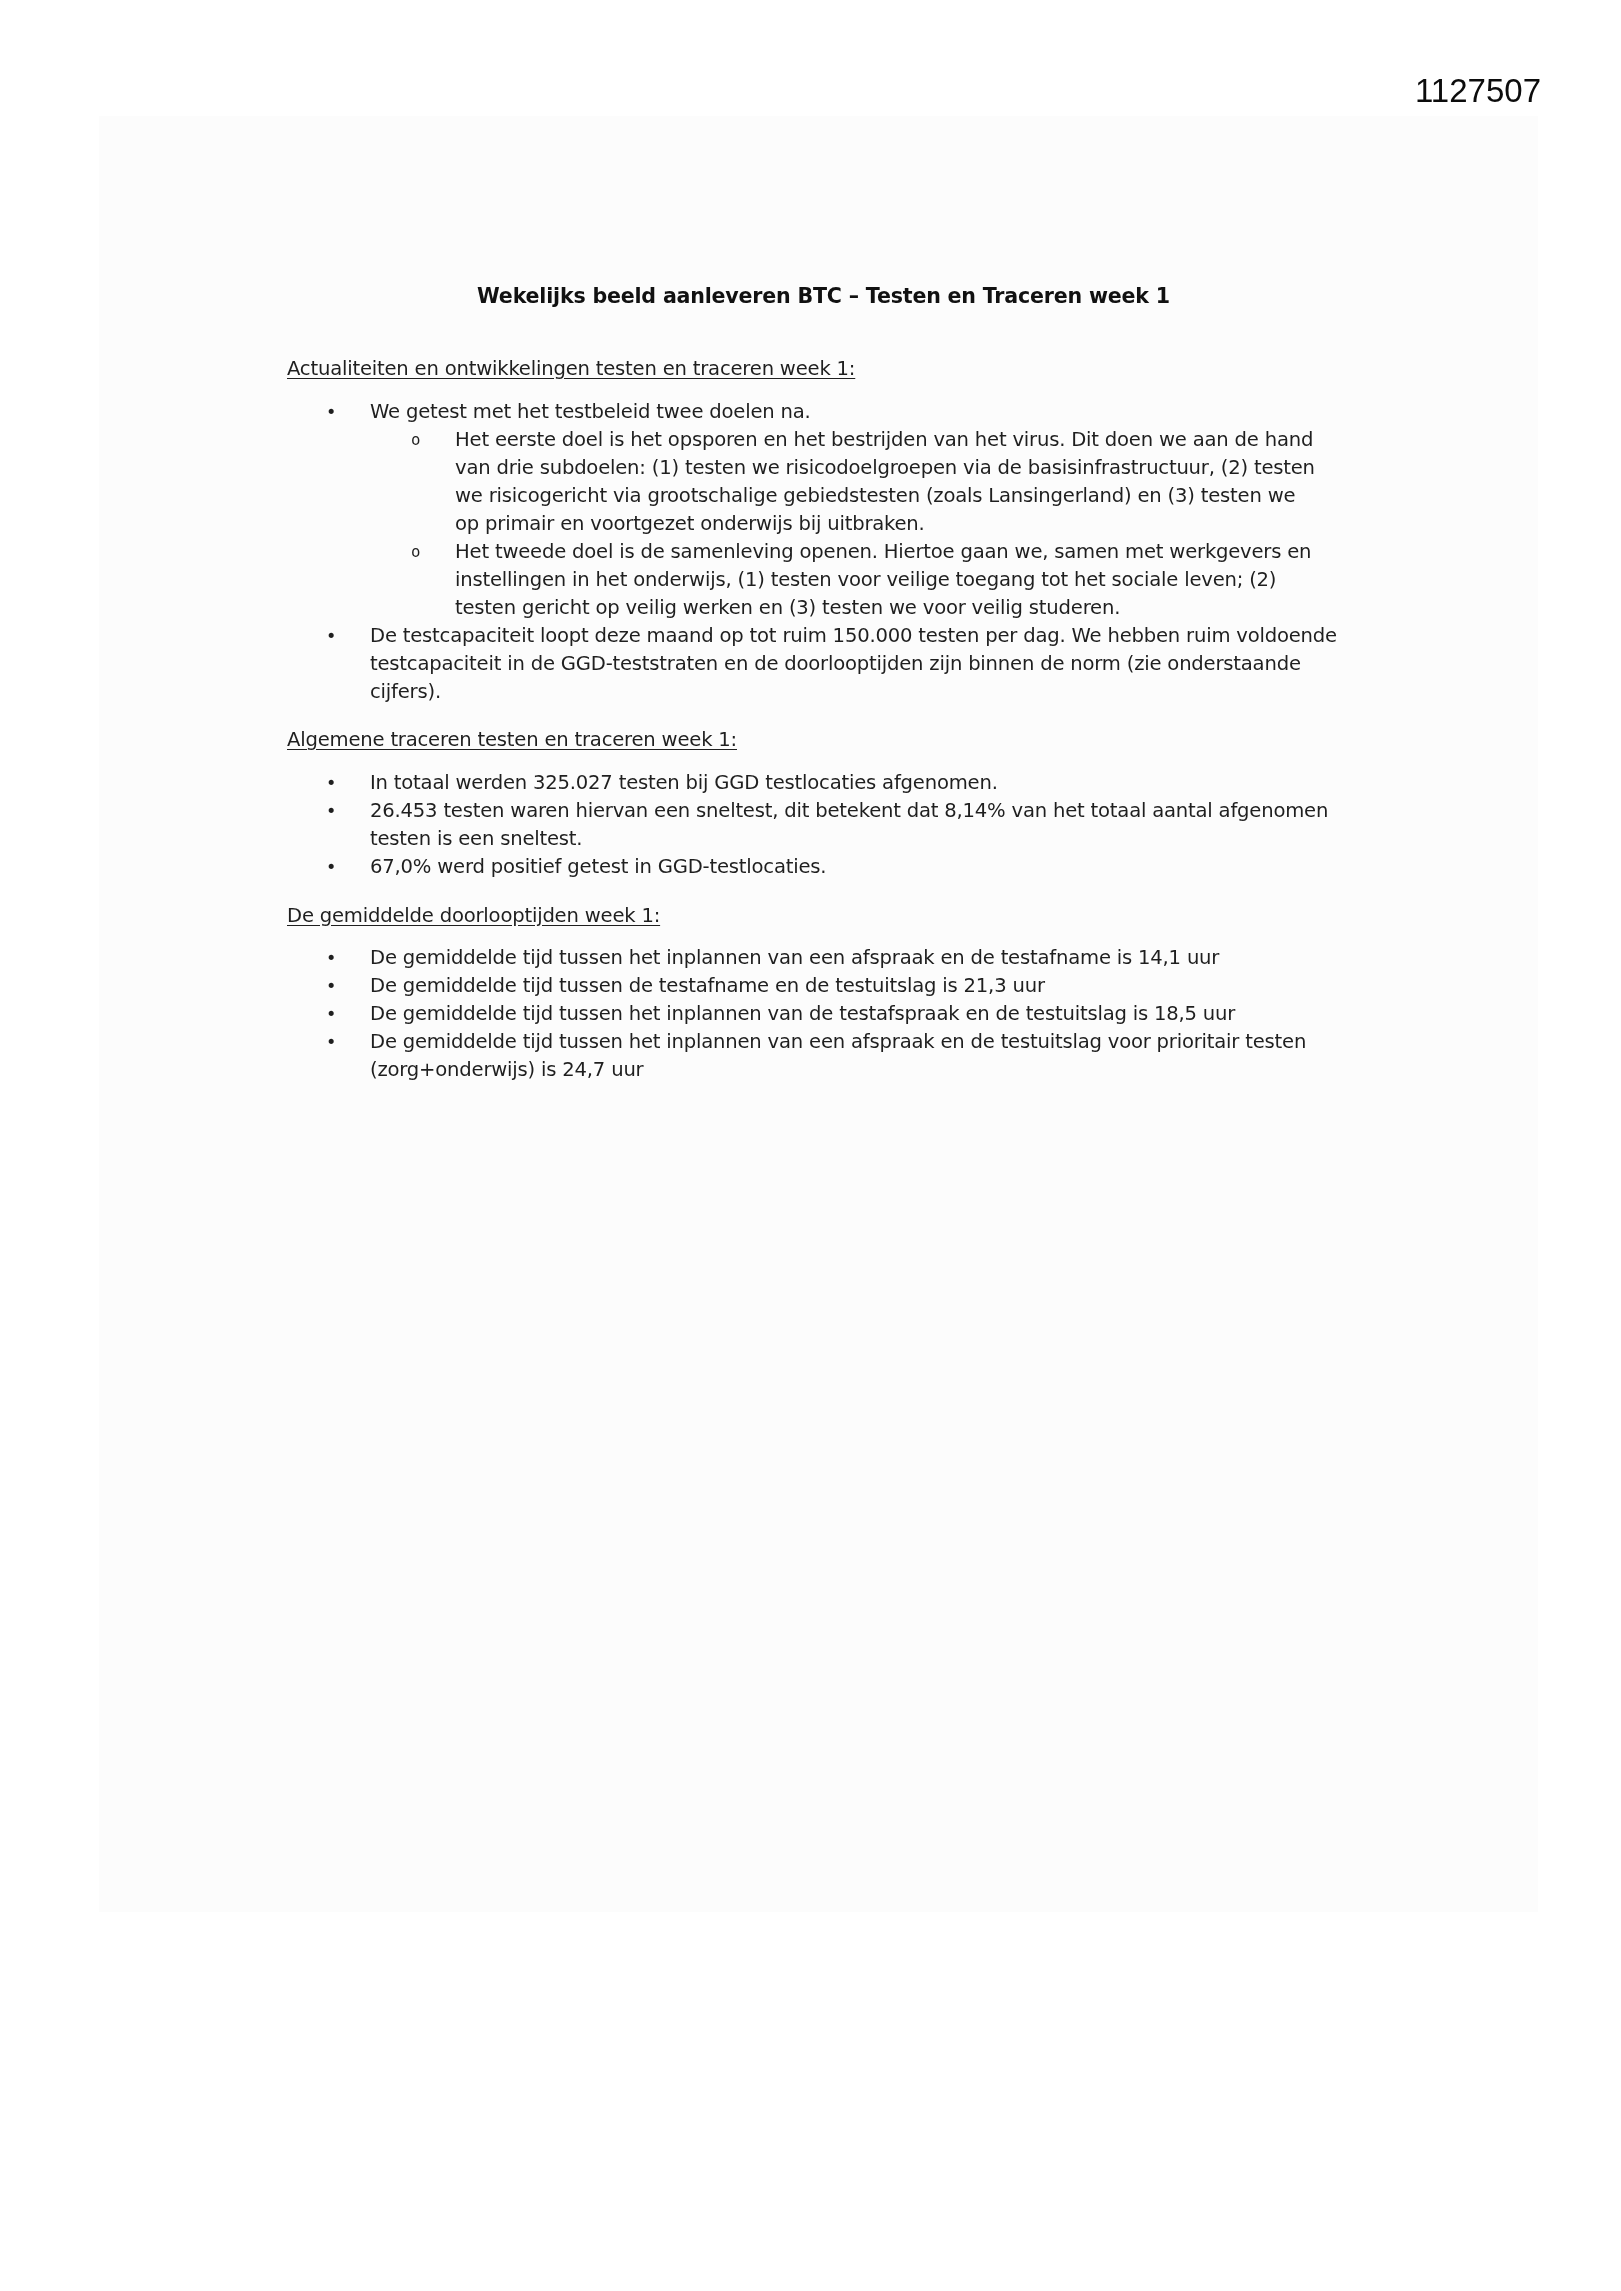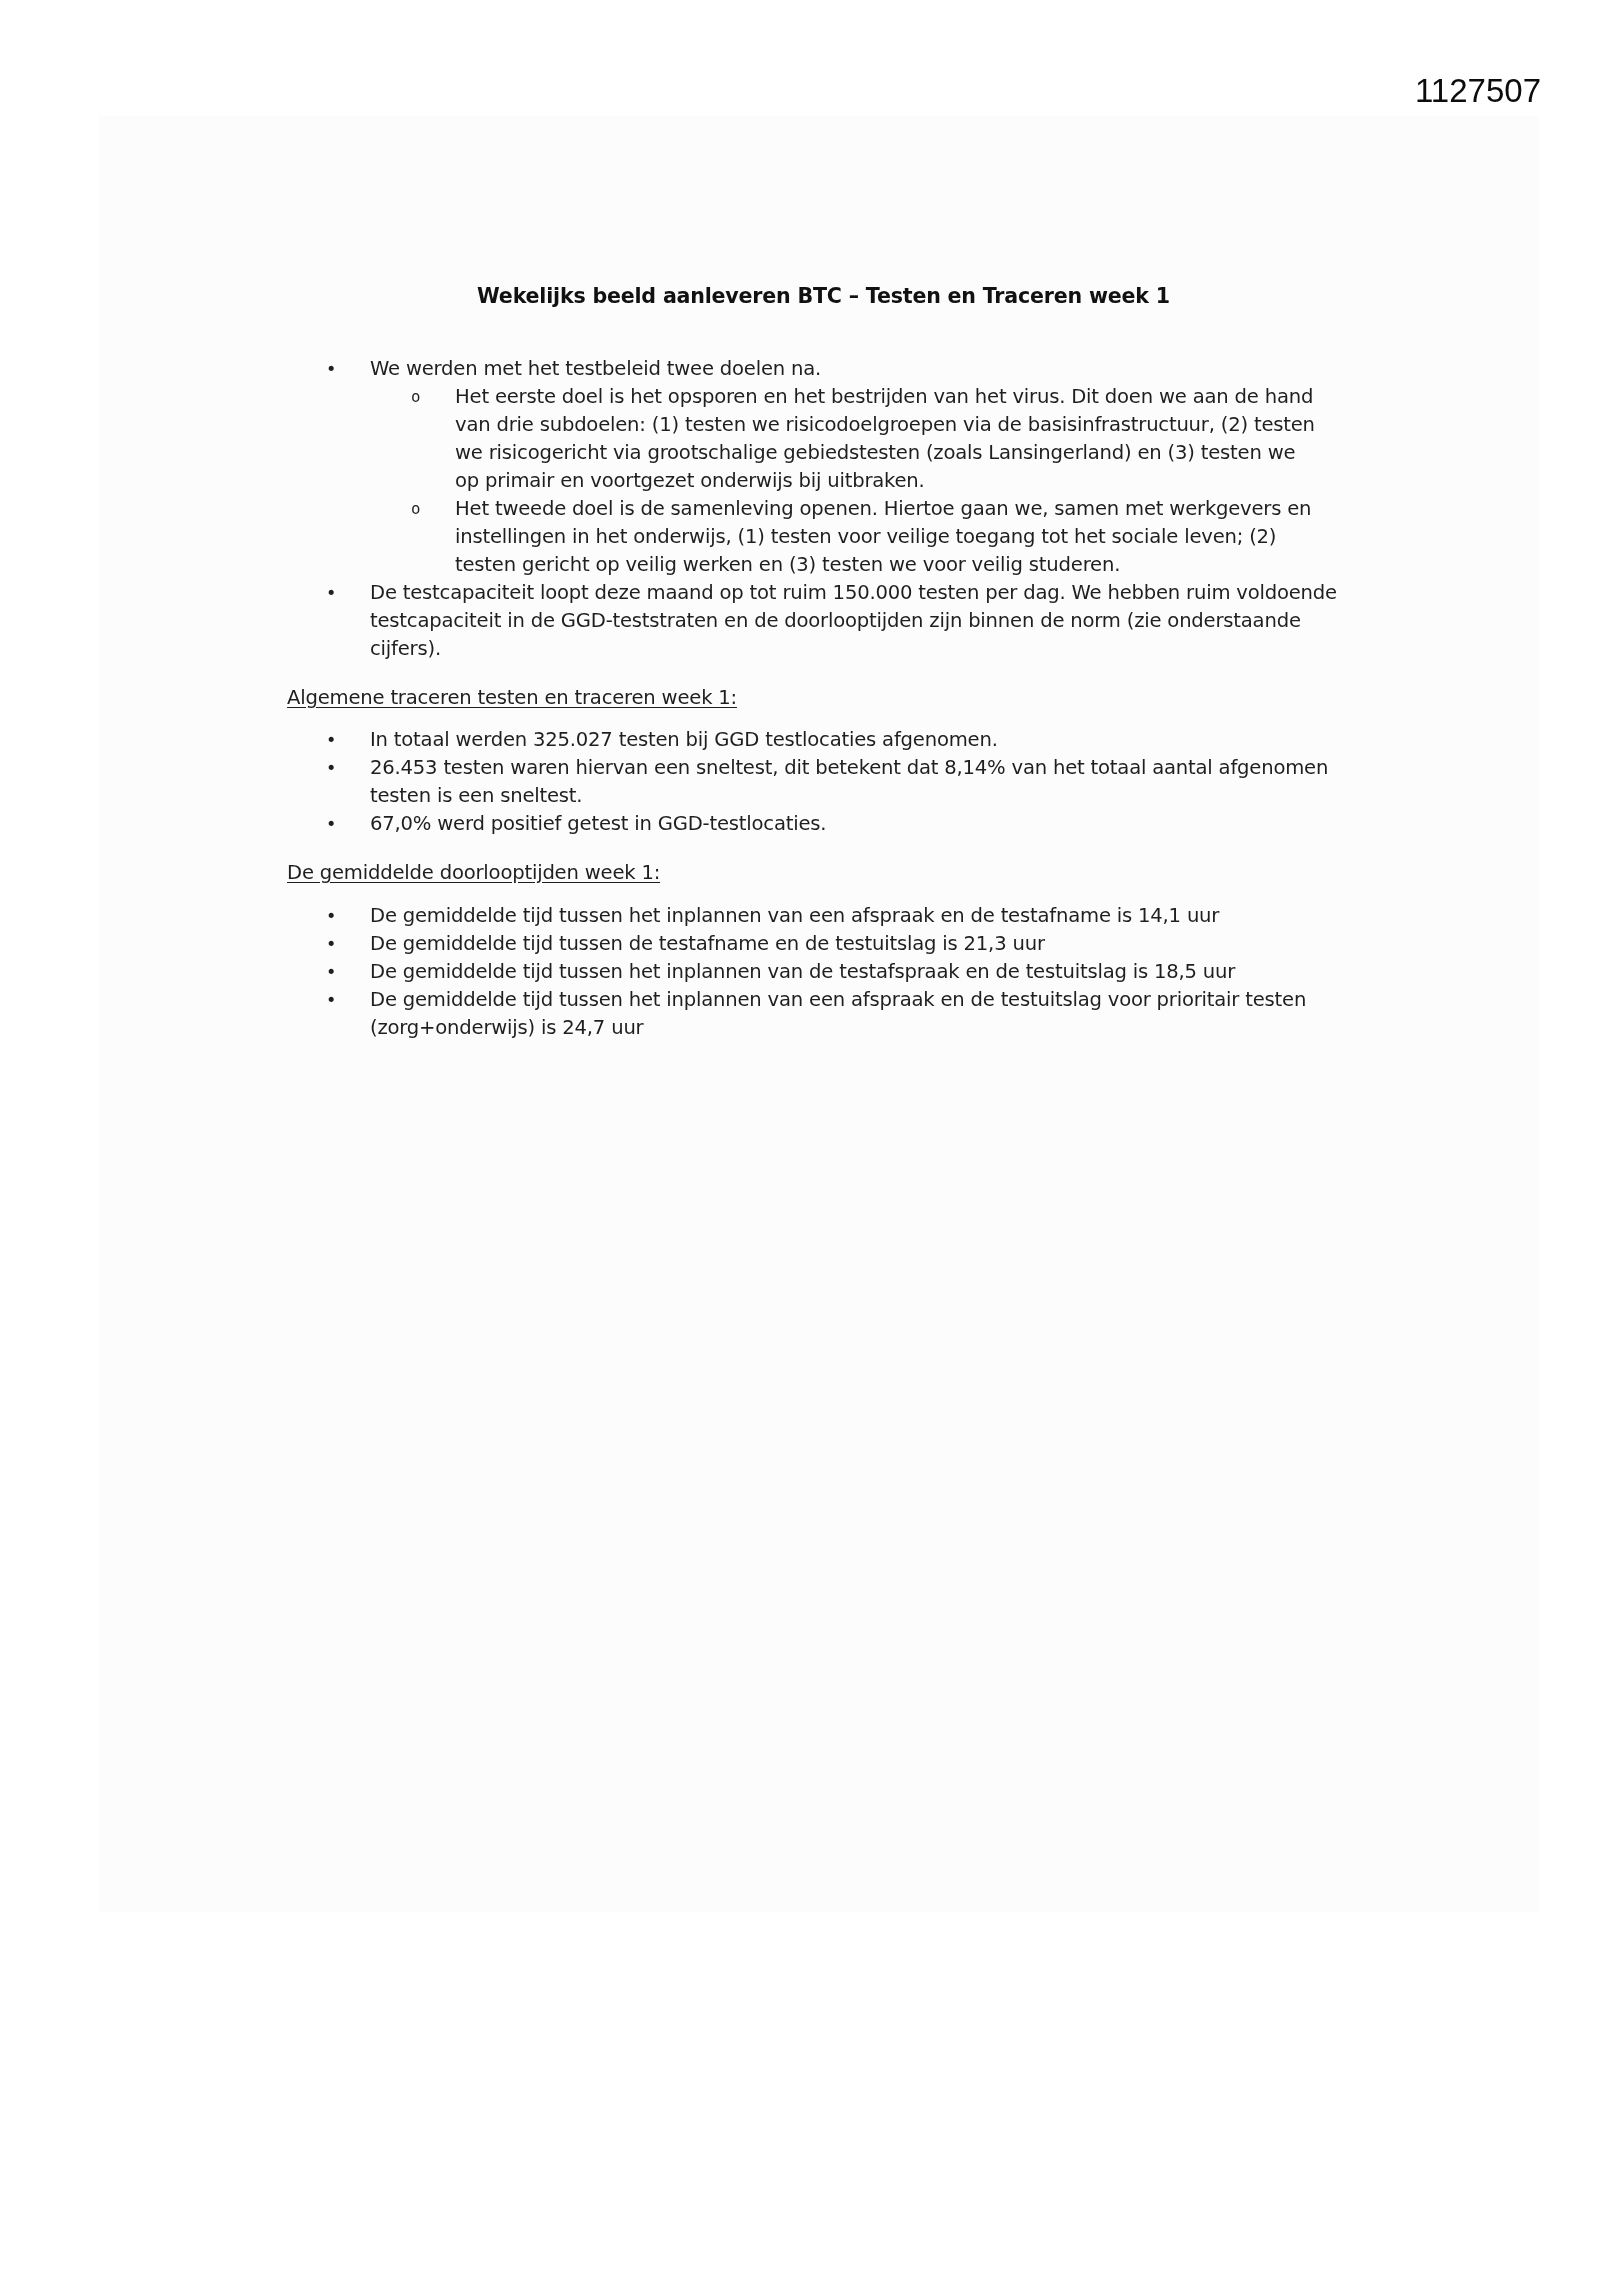--- a/index.html
+++ b/index.html
@@ -97,24 +97,25 @@
 
 <div class="page">
   <div class="scan-area"></div>
 
   <div class="page-number">1127507</div>
 
   <div class="content">
     <div class="doc-title">Wekelijks beeld aanleveren BTC – Testen en Traceren week 1</div>
     <div id="sections">
         <section class="doc-section">
+          <div class="section-heading">Actualiteiten en ontwikkelingen testen en traceren week 1:</div>
           <div class="bullet-list">
             <div class="bullet-item level-1">
               <span class="marker">•</span>
-              <span class="text">We werden met het testbeleid twee doelen na.</span>
+              <span class="text">We getest met het testbeleid twee doelen na.</span>
             </div>
             <div class="bullet-item level-2">
               <span class="marker">o</span>
               <span class="text">Het eerste doel is het opsporen en het bestrijden van het virus. Dit doen we aan de hand van drie subdoelen: (1) testen we risicodoelgroepen via de basisinfrastructuur, (2) testen we risicogericht via grootschalige gebiedstesten (zoals Lansingerland) en (3) testen we op primair en voortgezet onderwijs bij uitbraken.</span>
             </div>
             <div class="bullet-item level-2">
               <span class="marker">o</span>
               <span class="text">Het tweede doel is de samenleving openen. Hiertoe gaan we, samen met werkgevers en instellingen in het onderwijs, (1) testen voor veilige toegang tot het sociale leven; (2) testen gericht op veilig werken en (3) testen we voor veilig studeren.</span>
             </div>
             <div class="bullet-item level-1">

